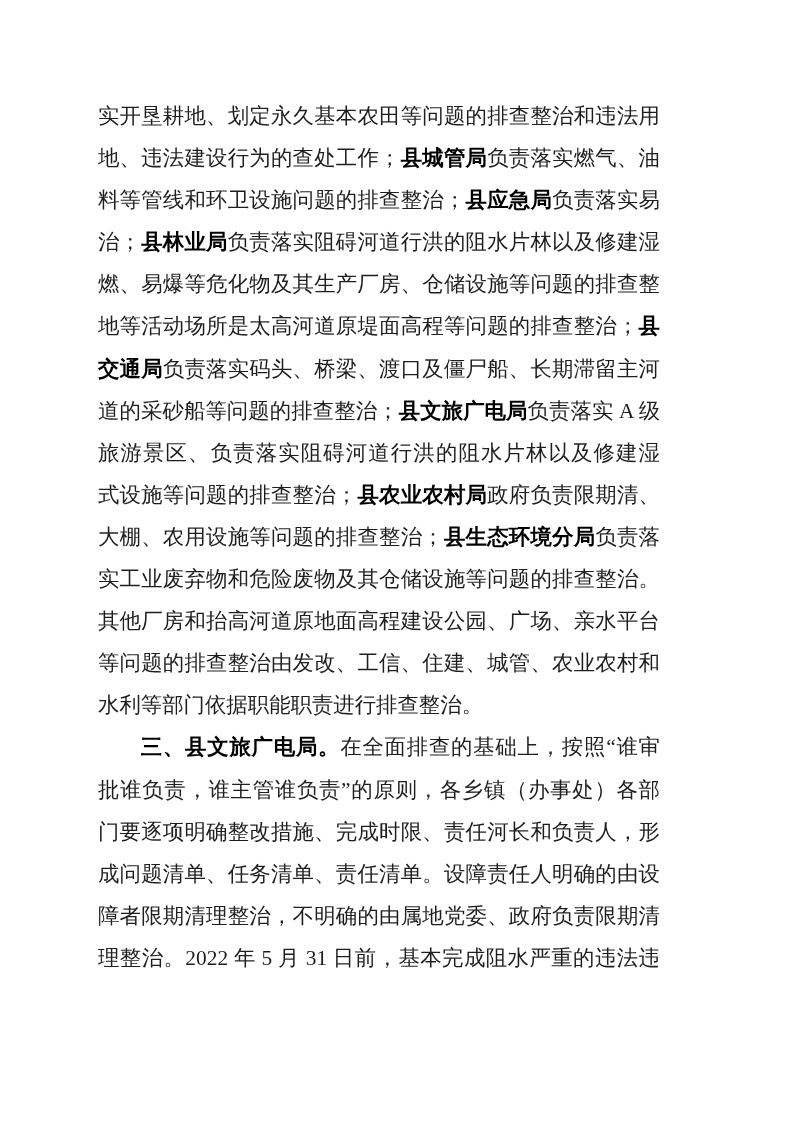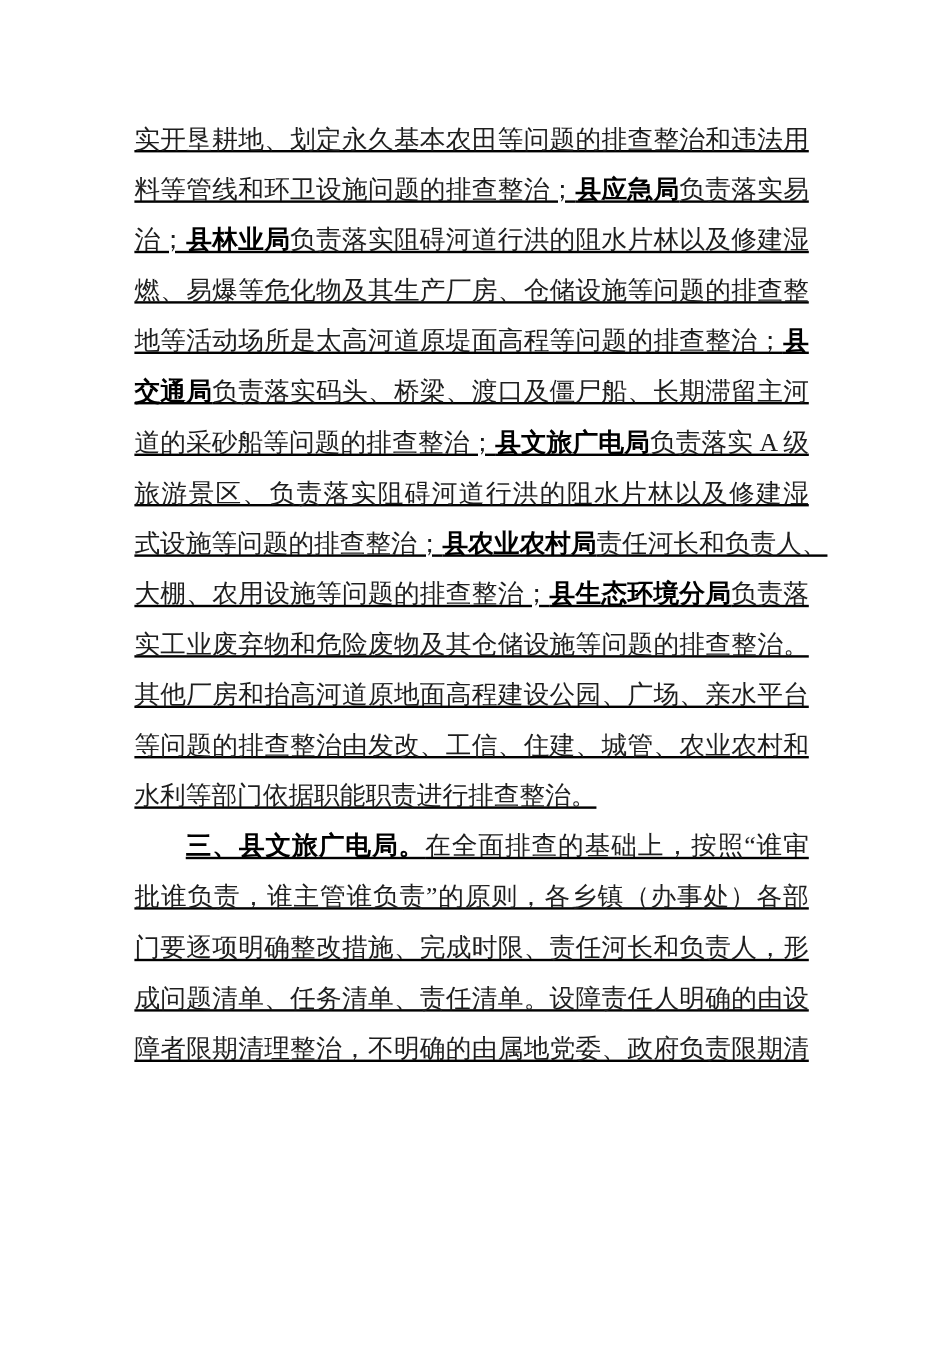--- a/index.html
+++ b/index.html
@@ -9,24 +9,23 @@
   }
   .page {
     position: relative;
     width: 793px;
     height: 1122px;
     background: #ffffff;
     overflow: hidden;
   }
   .doc-body {
     position: absolute;
-    left: 112px;
+    left: 98px;
     top: 95px;
     width: 562px;
-    text-decoration: underline;
   }
   .line {
     font-family: "Liberation Serif", "DejaVu Serif", serif;
     font-size: 21.4px;
     line-height: 42.1px;
     color: #1e1e1e;
     white-space: nowrap;
   }
   .j {
     text-align: justify;
@@ -41,32 +40,34 @@
     color: #000000;
     font-family: "Liberation Sans", "DejaVu Sans", sans-serif;
   }
 </style>
 </head>
 <body>
 
 <div class="page">
   <div class="doc-body">
       <div class="line j"><span class="seg">实开垦耕地、划定永久基本农田等问题的排查整治和违法用</span></div>
+      <div class="line j"><span class="seg">地、违法建设行为的查处工作；</span><span class="seg b">县城管局</span><span class="seg">负责落实燃气、油</span></div>
       <div class="line j"><span class="seg">料等管线和环卫设施问题的排查整治；</span><span class="seg b">县应急局</span><span class="seg">负责落实易</span></div>
       <div class="line j"><span class="seg">治；</span><span class="seg b">县林业局</span><span class="seg">负责落实阻碍河道行洪的阻水片林以及修建湿</span></div>
       <div class="line j"><span class="seg">燃、易爆等危化物及其生产厂房、仓储设施等问题的排查整</span></div>
       <div class="line j"><span class="seg">地等活动场所是太高河道原堤面高程等问题的排查整治；</span><span class="seg b">县</span></div>
       <div class="line j"><span class="seg b">交通局</span><span class="seg">负责落实码头、桥梁、渡口及僵尸船、长期滞留主河</span></div>
       <div class="line j"><span class="seg">道的采砂船等问题的排查整治；</span><span class="seg b">县文旅广电局</span><span class="seg">负责落实 A 级</span></div>
       <div class="line j"><span class="seg">旅游景区、负责落实阻碍河道行洪的阻水片林以及修建湿</span></div>
-      <div class="line j"><span class="seg">式设施等问题的排查整治；</span><span class="seg b">县农业农村局</span><span class="seg">责任河长和负责人、</span></div>
+      <div class="line j"><span class="seg">式设施等问题的排查整治；</span><span class="seg b">县农业农村局</span><span class="seg">政府负责限期清、</span></div>
       <div class="line j"><span class="seg">大棚、农用设施等问题的排查整治；</span><span class="seg b">县生态环境分局</span><span class="seg">负责落</span></div>
       <div class="line j"><span class="seg">实工业废弃物和危险废物及其仓储设施等问题的排查整治。</span></div>
       <div class="line j"><span class="seg">其他厂房和抬高河道原地面高程建设公园、广场、亲水平台</span></div>
       <div class="line j"><span class="seg">等问题的排查整治由发改、工信、住建、城管、农业农村和</span></div>
       <div class="line"><span class="seg">水利等部门依据职能职责进行排查整治。</span></div>
       <div class="line j ind"><span class="seg b">三、县文旅广电局。</span><span class="seg">在全面排查的基础上，按照“谁审</span></div>
       <div class="line j"><span class="seg">批谁负责，谁主管谁负责”的原则，各乡镇（办事处）各部</span></div>
       <div class="line j"><span class="seg">门要逐项明确整改措施、完成时限、责任河长和负责人，形</span></div>
       <div class="line j"><span class="seg">成问题清单、任务清单、责任清单。设障责任人明确的由设</span></div>
       <div class="line j"><span class="seg">障者限期清理整治，不明确的由属地党委、政府负责限期清</span></div>
+      <div class="line j"><span class="seg">理整治。2022 年 5 月 31 日前，基本完成阻水严重的违法违</span></div>
     </div>
 </div>
 
 </body></html>

